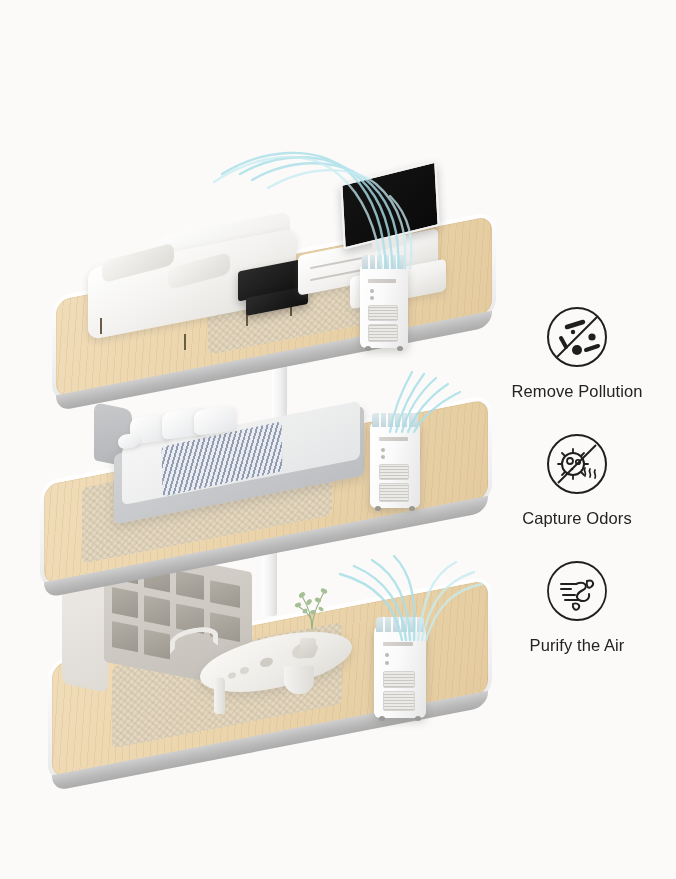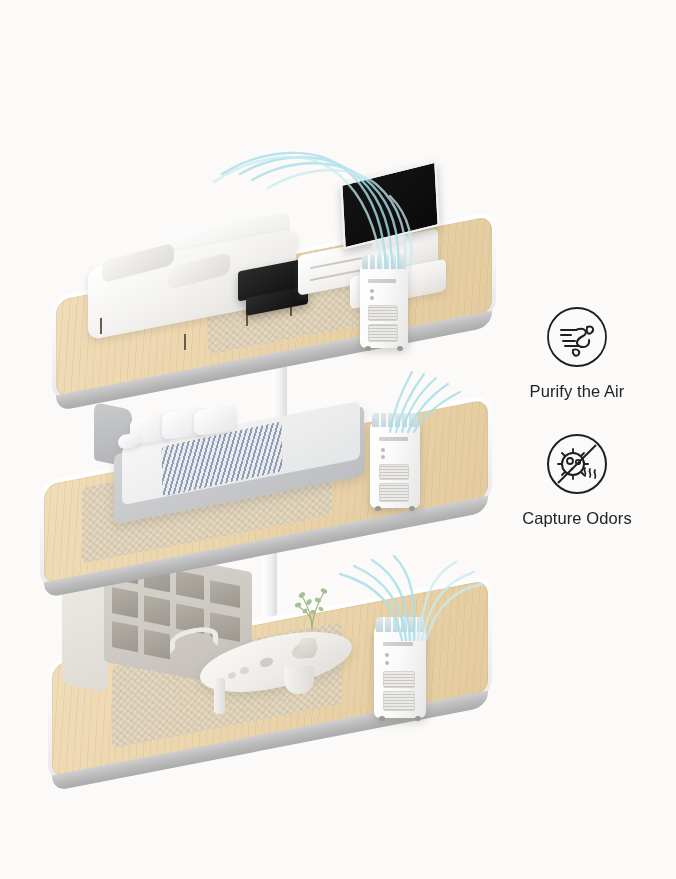--- a/index.html
+++ b/index.html
@@ -426,40 +426,36 @@
             <path d="M218 130 C222 100 216 68 190 46 C164 26 120 28 82 50"></path>
             <path d="M224 130 C228 102 224 78 204 58"></path>
           </g>
         </svg>
       </div>
     </div>
   </div>
 
   <div class="features">
 
-
     <div class="feature">
       <div class="feat-icon-wrap">
         <span>
           <svg width="64" height="64" viewBox="0 0 64 64">
-            <circle cx="32" cy="32" r="29" fill="none" stroke="#1f1f1f" stroke-width="1.8"></circle>
-            <g fill="none" stroke="#1f1f1f" stroke-width="2" stroke-linecap="round">
-              <line x1="16" y1="25" x2="31" y2="25"></line>
-              <line x1="16" y1="30" x2="26" y2="30"></line>
-              <line x1="18" y1="36" x2="30" y2="36"></line>
-              <line x1="20" y1="41" x2="33" y2="41"></line>
-              <path d="M31 25 C40 21 44 28 38 31 C32 34 30 38 34 41"></path>
-              <path d="M34 41 C40 44 45 40 44 35"></path>
-            </g>
-            <path d="M42 22 C48 20 50 25 46 28 C43 30 41 27 42 22 Z" fill="none" stroke="#1f1f1f" stroke-width="1.9"></path>
-            <path d="M28 45 C33 43 36 47 33 50 C30 52 27 49 28 45 Z" fill="none" stroke="#1f1f1f" stroke-width="1.9"></path>
+            <circle cx="32" cy="32" r="29" fill="none" stroke="#1f1f1f" stroke-width="2"></circle>
+            <line x1="12" y1="52" x2="52" y2="12" stroke="#1f1f1f" stroke-width="2"></line>
+            <line x1="22" y1="22" x2="38" y2="17" stroke="#1f1f1f" stroke-width="4.5" stroke-linecap="round"></line>
+            <line x1="16" y1="33" x2="21" y2="42" stroke="#1f1f1f" stroke-width="4" stroke-linecap="round"></line>
+            <line x1="41" y1="45" x2="53" y2="41" stroke="#1f1f1f" stroke-width="4" stroke-linecap="round"></line>
+            <circle cx="28" cy="27" r="2.2" fill="#1f1f1f"></circle>
+            <circle cx="47" cy="32" r="3.6" fill="#1f1f1f"></circle>
+            <circle cx="32" cy="45" r="5" fill="#1f1f1f"></circle>
           </svg>
         </span>
       </div>
-      <div class="feat-label">Purify the Air</div>
+      <div class="feat-label">Remove Pollution</div>
     </div>
 
     <div class="feature">
       <div class="feat-icon-wrap">
         <span>
           <svg width="64" height="64" viewBox="0 0 64 64">
             <circle cx="32" cy="32" r="29" fill="none" stroke="#1f1f1f" stroke-width="2"></circle>
             <line x1="13" y1="51" x2="51" y2="13" stroke="#1f1f1f" stroke-width="2"></line>
             <circle cx="28" cy="32" r="11" fill="none" stroke="#1f1f1f" stroke-width="2"></circle>
             <g stroke="#1f1f1f" stroke-width="1.8" stroke-linecap="round">
@@ -478,15 +474,36 @@
             <g fill="none" stroke="#1f1f1f" stroke-width="1.7" stroke-linecap="round">
               <path d="M40 44 C42 41 38 39 40 36"></path>
               <path d="M45 45 C47 42 43 40 45 37"></path>
               <path d="M50 46 C52 43 48 41 50 38"></path>
             </g>
           </svg>
         </span>
       </div>
       <div class="feat-label">Capture Odors</div>
     </div>
+
+    <div class="feature">
+      <div class="feat-icon-wrap">
+        <span>
+          <svg width="64" height="64" viewBox="0 0 64 64">
+            <circle cx="32" cy="32" r="29" fill="none" stroke="#1f1f1f" stroke-width="1.8"></circle>
+            <g fill="none" stroke="#1f1f1f" stroke-width="2" stroke-linecap="round">
+              <line x1="16" y1="25" x2="31" y2="25"></line>
+              <line x1="16" y1="30" x2="26" y2="30"></line>
+              <line x1="18" y1="36" x2="30" y2="36"></line>
+              <line x1="20" y1="41" x2="33" y2="41"></line>
+              <path d="M31 25 C40 21 44 28 38 31 C32 34 30 38 34 41"></path>
+              <path d="M34 41 C40 44 45 40 44 35"></path>
+            </g>
+            <path d="M42 22 C48 20 50 25 46 28 C43 30 41 27 42 22 Z" fill="none" stroke="#1f1f1f" stroke-width="1.9"></path>
+            <path d="M28 45 C33 43 36 47 33 50 C30 52 27 49 28 45 Z" fill="none" stroke="#1f1f1f" stroke-width="1.9"></path>
+          </svg>
+        </span>
+      </div>
+      <div class="feat-label">Purify the Air</div>
+    </div>
   </div>
 
 </div>
 
 </body></html>

